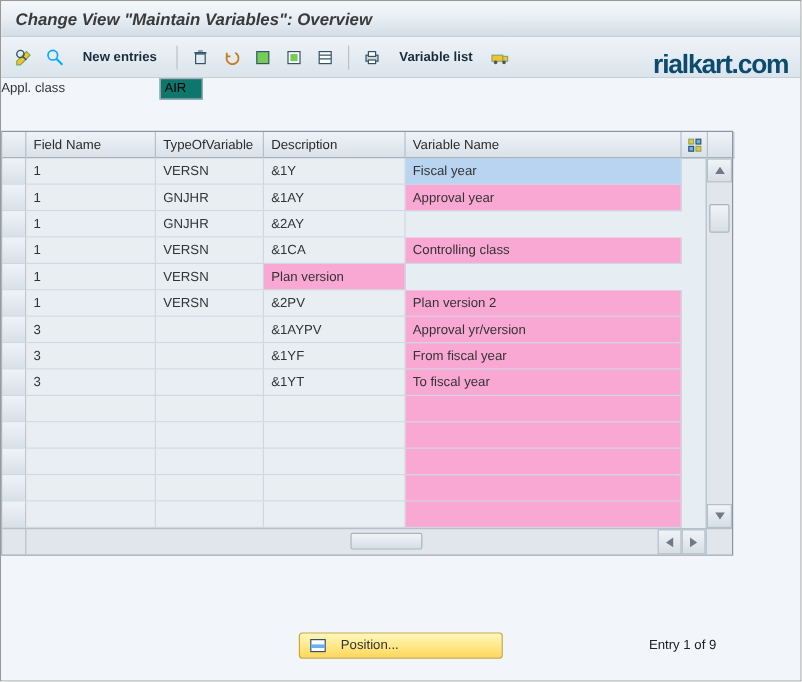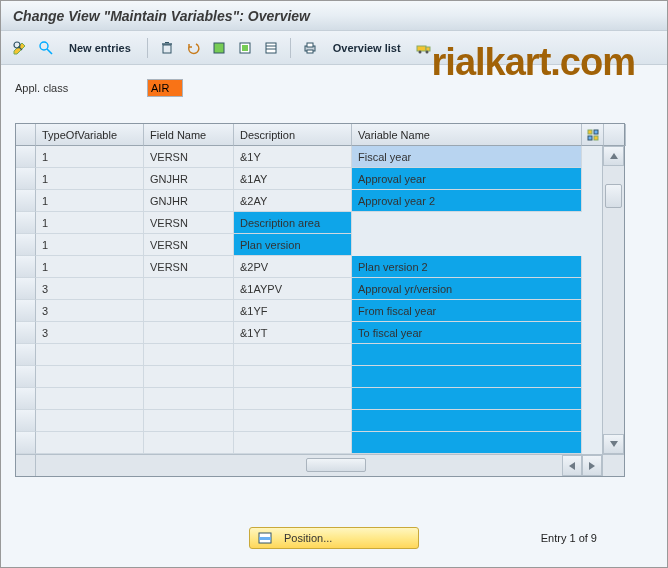--- a/index.html
+++ b/index.html
@@ -51,32 +51,31 @@
     color: #1a2a3a;
     cursor: pointer;
     border-radius: 3px;
     font-weight: bold;
   }
   .sep { width: 1px; height: 20px; background: #b8c2cc; margin: 0 4px; }
 
   
   .content {
     position: relative;
-    padding: 14px;
     height: calc(100% - 64px);
     background: #f2f6fa;
   }
   .field-row {
     display: flex; align-items: center; gap: 12px;
     margin-bottom: 26px;
   }
   .field-label { width: 120px; color: #333; }
   .field-input {
     width: 36px; height: 18px;
-    background: #f97316;
+    background: #0f766e;
     border: 1px solid #a9b3bd;
     padding: 1px 3px;
     font-family: inherit; font-size: 11px;
   }
 
   
   .grid-wrap {
     width: 610px;
     border: 1px solid #8a97a3;
     background: #e6edf3;
@@ -117,21 +116,21 @@
     display: flex; align-items: center;
     height: 22px;
     overflow: hidden; white-space: nowrap;
   }
   .rowhdr {
     background: linear-gradient(#eef3f8, #d8e0e8) !important;
     border-right: 1px solid #b5c0ca !important;
     padding: 0 !important;
   }
   .cell-ro { background: #e9eef3; } 
-  .cell-ed { background: #0ea5e9; }
+  .cell-ed { background: #f9a8d4; }
   .cell-sel { background: #b8d4f0 !important; }
 
   
   .vscroll {
     width: 22px;
     background: #e0e6ec;
     display: flex; flex-direction: column;
     border-left: 1px solid #b5c0ca;
   }
   .vs-btn {
@@ -191,24 +190,24 @@
   }
   .entry-count {
     position: absolute;
     right: 70px;
     color: #222;
   }
 
   
   .watermark {
     position: absolute;
-    top: 40px; right: 32px;
-    font-size: 38px;
+    top: 40px; right: 10px;
+    font-size: 22px;
     font-weight: bold;
-    color: #a16207;
+    color: #0c4a6e;
     letter-spacing: -1px;
     z-index: 50;
     pointer-events: none;
     white-space: nowrap;
   }
 
   
   svg { display: block; }
 </style>
 </head>
@@ -273,21 +272,21 @@
     </div>
     <div class="sep"></div>
     <div class="tbtn">
       <svg width="14" height="14" viewBox="0 0 14 14">
           <rect x="2" y="5" width="10" height="5" fill="#cdd6de" stroke="#356"></rect>
           <rect x="4" y="2" width="6" height="4" fill="#fff" stroke="#356"></rect>
           <rect x="4" y="9" width="6" height="3" fill="#fff" stroke="#356"></rect>
         </svg>
     </div>
     <div class="tbtn-text">
-      <span>Overview list</span>
+      <span>Variable list</span>
     </div>
     <div class="tbtn">
       <svg width="16" height="14" viewBox="0 0 16 14">
           <rect x="1" y="5" width="9" height="5" fill="#f4c430" stroke="#8a6"></rect>
           <rect x="10" y="6" width="4" height="4" fill="#f4c430" stroke="#8a6"></rect>
           <circle cx="4" cy="11" r="1.5" fill="#555"></circle>
           <circle cx="11" cy="11" r="1.5" fill="#555"></circle>
         </svg>
     </div>
   </div>
@@ -296,22 +295,22 @@
 
     <div class="field-row">
       <span class="field-label">Appl. class</span>
       <input class="field-input" type="text" readonly="" value="AIR" style="">
     </div>
 
     <div class="grid-wrap">
 
       <div class="grid-header">
         <div class="corner"></div>
+        <div>Field Name</div>
         <div>TypeOfVariable</div>
-        <div>Field Name</div>
         <div>Description</div>
         <div>Variable Name</div>
         <div class="tool">
           <svg width="14" height="14" viewBox="0 0 14 14">
               <rect x="2" y="2" width="4" height="4" fill="#f4c430" stroke="#8a6"></rect>
               <rect x="8" y="2" width="4" height="4" fill="#6ab0f3" stroke="#356"></rect>
               <rect x="2" y="8" width="4" height="4" fill="#6ab0f3" stroke="#356"></rect>
               <rect x="8" y="8" width="4" height="4" fill="#f4c430" stroke="#8a6"></rect>
             </svg>
         </div>
@@ -332,27 +331,27 @@
               <div class="cell-ro">1</div>
               <div class="cell-ro">GNJHR</div>
               <div class="cell-ro">&amp;1AY</div>
               <div class="cell-ed">Approval year</div>
             </div>
             <div class="grid-row">
               <div class="rowhdr"></div>
               <div class="cell-ro">1</div>
               <div class="cell-ro">GNJHR</div>
               <div class="cell-ro">&amp;2AY</div>
-              <div class="cell-ed">Approval year 2</div>
             </div>
             <div class="grid-row">
               <div class="rowhdr"></div>
               <div class="cell-ro">1</div>
               <div class="cell-ro">VERSN</div>
-              <div class="cell-ed">Description area</div>
+              <div class="cell-ro">&amp;1CA</div>
+              <div class="cell-ed">Controlling class</div>
             </div>
             <div class="grid-row">
               <div class="rowhdr"></div>
               <div class="cell-ro">1</div>
               <div class="cell-ro">VERSN</div>
               <div class="cell-ed">Plan version</div>
             </div>
             <div class="grid-row">
               <div class="rowhdr"></div>
               <div class="cell-ro">1</div>

